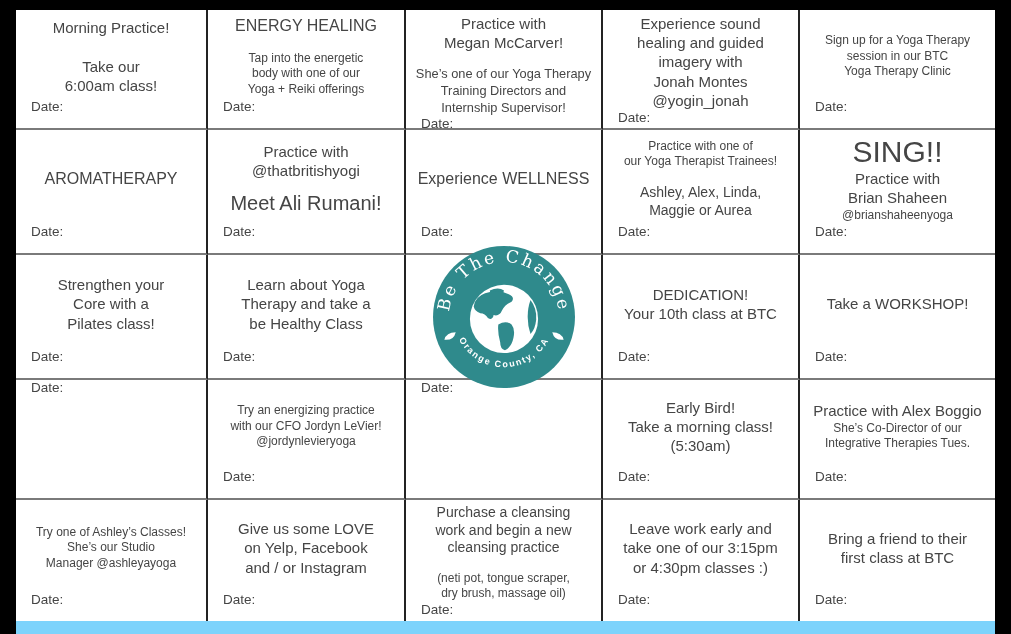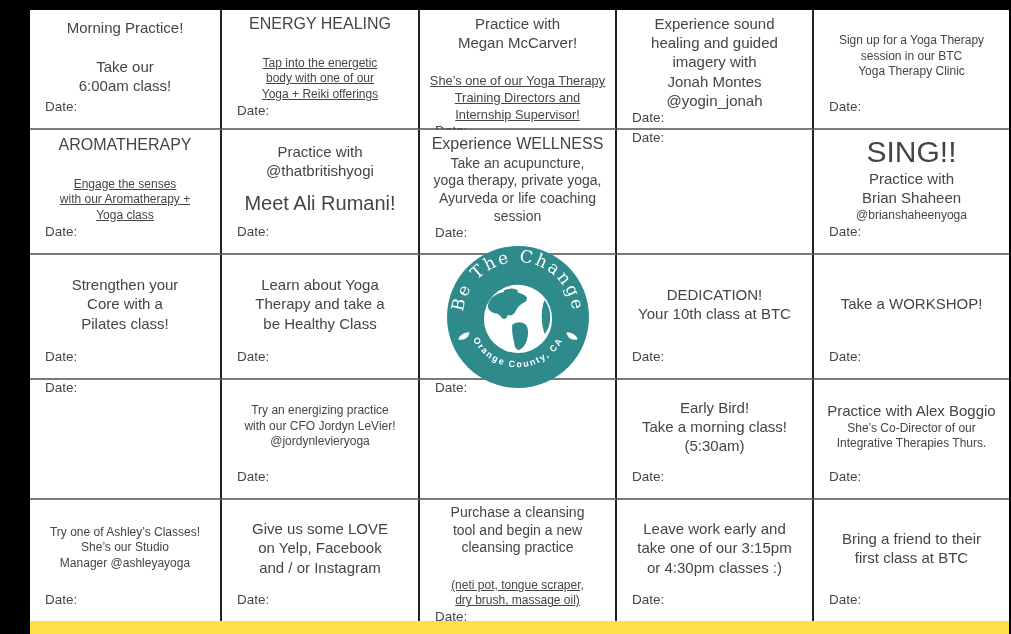--- a/index.html
+++ b/index.html
@@ -3,22 +3,22 @@
 <meta charset="utf-8">
 <style>
   html,body { margin:0; padding:0; }
   body {
     width:1011px; height:634px; position:relative;
     background:#000;
     font-family:"Liberation Sans", sans-serif;
     overflow:hidden;
   }
   .board {
-    position:absolute; left:30px; top:10px; width:979px; height:624px;
-    background:#fde047;
+    position:absolute; left:16px; top:10px; width:979px; height:624px;
+    background:#7dd3fc;
     display:grid;
     grid-template-columns:192px 198px 197px 197px 195px;
     grid-template-rows:120px 125px 125px 120px 121px;
   }
   .cell {
     position:relative; box-sizing:border-box;
     display:flex; flex-direction:column;
     border-right:2px solid #232323;
     border-bottom:2px solid #7a7a7a;
     background:#fff;
@@ -32,21 +32,21 @@
   }
   .line { white-space:pre-line; }
   .t-md  { font-size:15px;   line-height:1.28; }
   .t-mdlg{ font-size:16px;   line-height:1.3;  }
   .t-lg  { font-size:20px;   line-height:1.25; }
   .t-xl  { font-size:30px;   line-height:1.15; }
   .t-smd { font-size:14px;   line-height:1.26; }
   .t-sm  { font-size:12px; line-height:1.3;  }
   .t-xs  { font-size:12.8px; line-height:1.3;  }
   .gap-lg { margin-top:20px; }
-  .gap-sm { margin-top:21px;text-decoration:underline; }
+  .gap-sm { margin-top:14px; }
   .gap-xs { margin-top:11px; }
   .date {
     flex:0 0 auto; height:21px; padding:0 0 8px 15px;
     font-size:13.5px; color:#454545; text-align:left;
   }
   .logo-wrap {
     position:absolute; left:50%; top:50%;
     transform:translate(-50%,-50%);
     width:142px; height:142px; z-index:6;
   }
@@ -112,48 +112,47 @@
       <div class="line t-sm">Sign up for a Yoga Therapy
 session in our BTC
 Yoga Therapy Clinic</div>
     </div>
     <div class="date">Date:</div>
   </div>
 
   <div class="cell">
     <div class="content">
       <div class="line t-mdlg">AROMATHERAPY</div>
-      <div class="line t-sm gap-sm">Engage the senses
-with our Aromatherapy +
-Yoga class</div>
     </div>
     <div class="date">Date:</div>
   </div>
 
   <div class="cell">
     <div class="content">
       <div class="line t-md">Practice with
 @thatbritishyogi</div>
       <div class="line t-lg gap-xs">Meet Ali Rumani!</div>
     </div>
     <div class="date">Date:</div>
   </div>
 
   <div class="cell">
     <div class="content">
       <div class="line t-mdlg">Experience WELLNESS</div>
-      <div class="line t-smd">Take an acupuncture,
-yoga therapy, private yoga,
-Ayurveda or life coaching
-session</div>
-    </div>
-    <div class="date">Date:</div>
-  </div>
-
-  <div class="cell">
+    </div>
+    <div class="date">Date:</div>
+  </div>
+
+  <div class="cell">
+    <div class="content">
+      <div class="line t-sm">Practice with one of
+our Yoga Therapist Trainees!</div>
+      <div class="line t-smd gap-sm">Ashley, Alex, Linda,
+Maggie or Aurea</div>
+    </div>
     <div class="date">Date:</div>
   </div>
 
   <div class="cell">
     <div class="content">
       <div class="line t-xl">SING!!</div>
       <div class="line t-md">Practice with
 Brian Shaheen</div>
       <div class="line t-sm">@brianshaheenyoga</div>
     </div>
@@ -242,21 +241,21 @@
 Take a morning class!
 (5:30am)</div>
     </div>
     <div class="date">Date:</div>
   </div>
 
   <div class="cell">
     <div class="content">
       <div class="line t-md">Practice with Alex Boggio</div>
       <div class="line t-sm">She’s Co-Director of our
-Integrative Therapies Thurs.</div>
+Integrative Therapies Tues.</div>
     </div>
     <div class="date">Date:</div>
   </div>
 
   <div class="cell">
     <div class="content">
       <div class="line t-sm">Try one of Ashley’s Classes!
 She’s our Studio
 Manager @ashleyayoga</div>
     </div>
@@ -268,21 +267,21 @@
       <div class="line t-md">Give us some LOVE
 on Yelp, Facebook
 and / or Instagram</div>
     </div>
     <div class="date">Date:</div>
   </div>
 
   <div class="cell">
     <div class="content">
       <div class="line t-smd">Purchase a cleansing
-tool and begin a new
+work and begin a new
 cleansing practice</div>
       <div class="line t-sm gap-sm">(neti pot, tongue scraper,
 dry brush, massage oil)</div>
     </div>
     <div class="date">Date:</div>
   </div>
 
   <div class="cell">
     <div class="content">
       <div class="line t-md">Leave work early and

